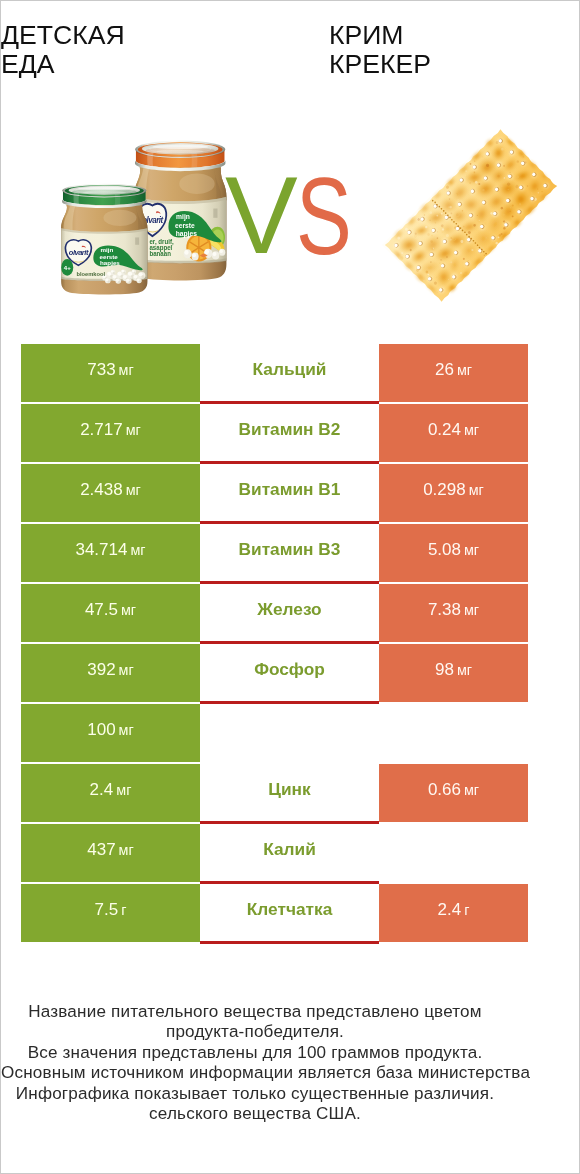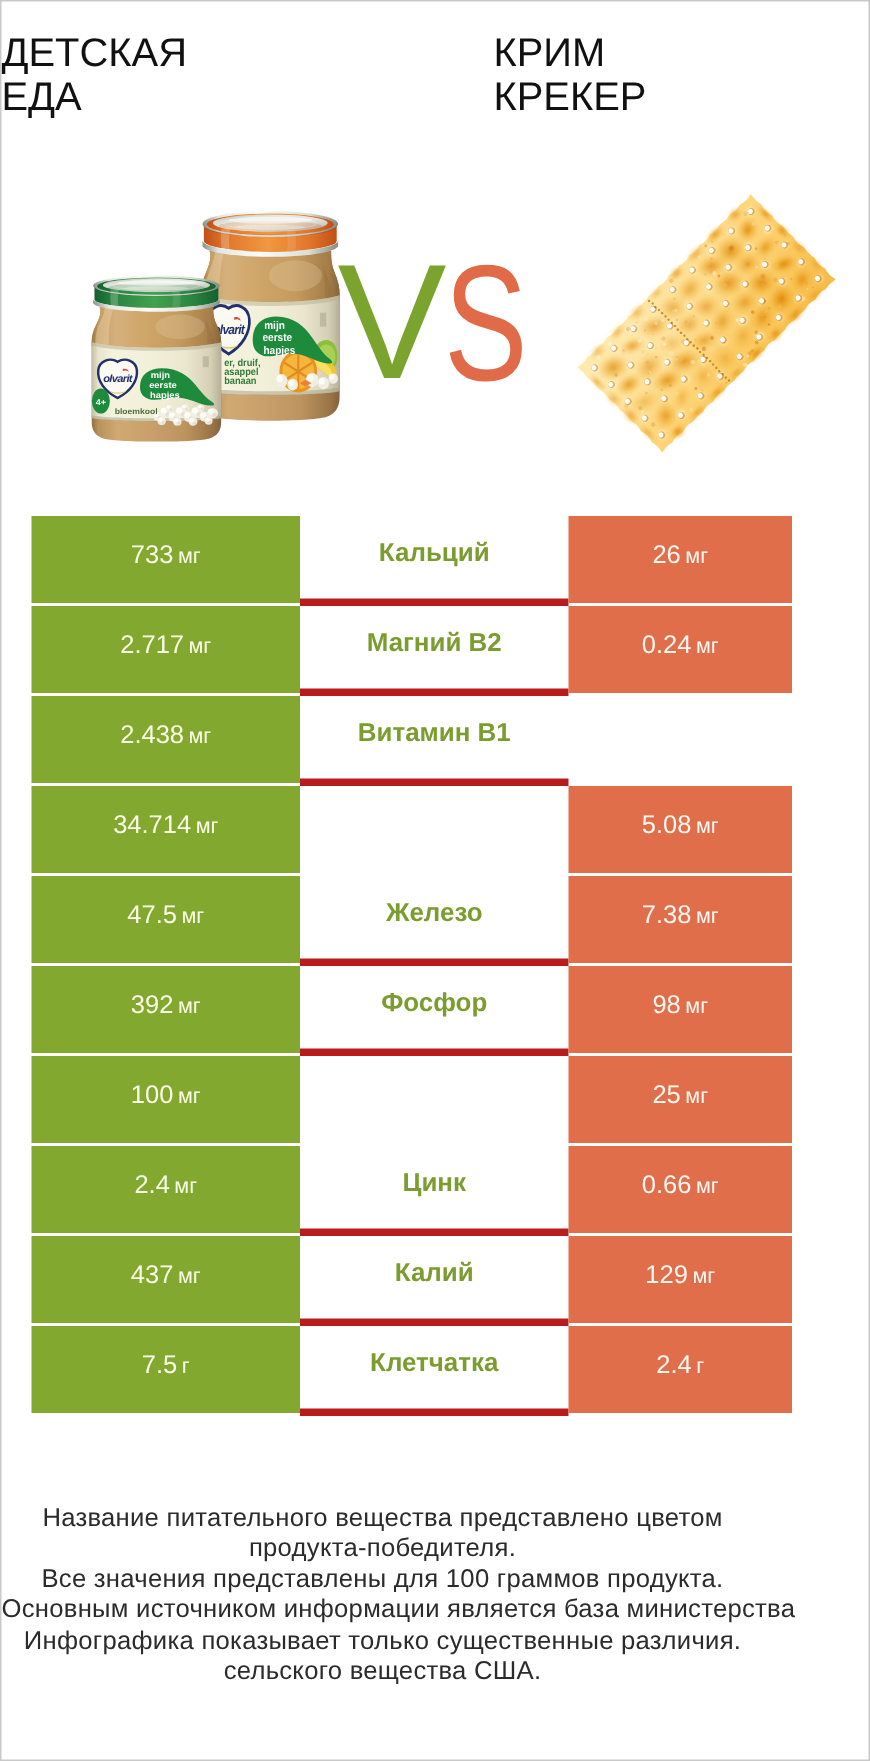--- a/index.html
+++ b/index.html
@@ -19,21 +19,21 @@
   #vs-v{left:224px;top:48px;font-size:109px;color:#7ba42e;}
   #vs-s{left:295px;top:48px;font-size:110px;color:#e16a48;transform:scaleX(0.76);transform-origin:left top;}
 
   
   .table{position:absolute;left:20px;top:343px;width:537px;}
   .row{position:relative;height:58px;margin-bottom:2px;}
   .row:last-child{margin-bottom:0;padding-left:28px;}
   .cell{position:absolute;top:0;height:58px;box-sizing:border-box;
         display:flex;align-items:center;justify-content:center;}
   .cL{left:0;width:179px;background:#82a82f;color:#fcffe8;}
-  .cM{left:179px;width:179px;height:60px;background:#fff;border-bottom:5px solid #b91c1c;box-sizing:border-box;}
+  .cM{left:179px;width:179px;height:60px;background:#fff;border-bottom:3px solid #b91c1c;box-sizing:border-box;}
   .cR{left:358px;width:149px;background:#e06e4a;color:#fff8f2;}
   .val{font-size:17px;white-space:nowrap;position:relative;top:-3px;}
   .val .u{font-size:14.4px;margin-left:3px;}
   .nut{font-size:17.3px;font-weight:bold;color:#7b9c2e;position:relative;top:-3px;}
 
   
   .foot{position:absolute;left:0;top:1001px;width:508px;text-align:center;font-size:17.1px;
         letter-spacing:0.18px;line-height:20.4px;color:#2b2b2b;}
   .foot div{white-space:nowrap;}
 </style>
@@ -703,37 +703,43 @@
         </div>
         <div class="cell cR">
           <span class="val">26<span class="u">мг</span></span>
         </div>
       </div>
       <div class="row">
         <div class="cell cL">
           <span class="val">2.717<span class="u">мг</span></span>
         </div>
         <div class="cell cM">
-          <span class="nut">Магний B2</span>
+          <span class="nut">Витамин B2</span>
         </div>
         <div class="cell cR">
           <span class="val">0.24<span class="u">мг</span></span>
         </div>
       </div>
       <div class="row">
         <div class="cell cL">
           <span class="val">2.438<span class="u">мг</span></span>
         </div>
         <div class="cell cM">
           <span class="nut">Витамин B1</span>
         </div>
+        <div class="cell cR">
+          <span class="val">0.298<span class="u">мг</span></span>
+        </div>
       </div>
       <div class="row">
         <div class="cell cL">
           <span class="val">34.714<span class="u">мг</span></span>
+        </div>
+        <div class="cell cM">
+          <span class="nut">Витамин B3</span>
         </div>
         <div class="cell cR">
           <span class="val">5.08<span class="u">мг</span></span>
         </div>
       </div>
       <div class="row">
         <div class="cell cL">
           <span class="val">47.5<span class="u">мг</span></span>
         </div>
         <div class="cell cM">
@@ -751,44 +757,38 @@
           <span class="nut">Фосфор</span>
         </div>
         <div class="cell cR">
           <span class="val">98<span class="u">мг</span></span>
         </div>
       </div>
       <div class="row">
         <div class="cell cL">
           <span class="val">100<span class="u">мг</span></span>
         </div>
-        <div class="cell cR">
-          <span class="val">25<span class="u">мг</span></span>
-        </div>
       </div>
       <div class="row">
         <div class="cell cL">
           <span class="val">2.4<span class="u">мг</span></span>
         </div>
         <div class="cell cM">
           <span class="nut">Цинк</span>
         </div>
         <div class="cell cR">
           <span class="val">0.66<span class="u">мг</span></span>
         </div>
       </div>
       <div class="row">
         <div class="cell cL">
           <span class="val">437<span class="u">мг</span></span>
         </div>
         <div class="cell cM">
           <span class="nut">Калий</span>
-        </div>
-        <div class="cell cR">
-          <span class="val">129<span class="u">мг</span></span>
         </div>
       </div>
       <div class="row">
         <div class="cell cL">
           <span class="val">7.5<span class="u">г</span></span>
         </div>
         <div class="cell cM">
           <span class="nut">Клетчатка</span>
         </div>
         <div class="cell cR">

